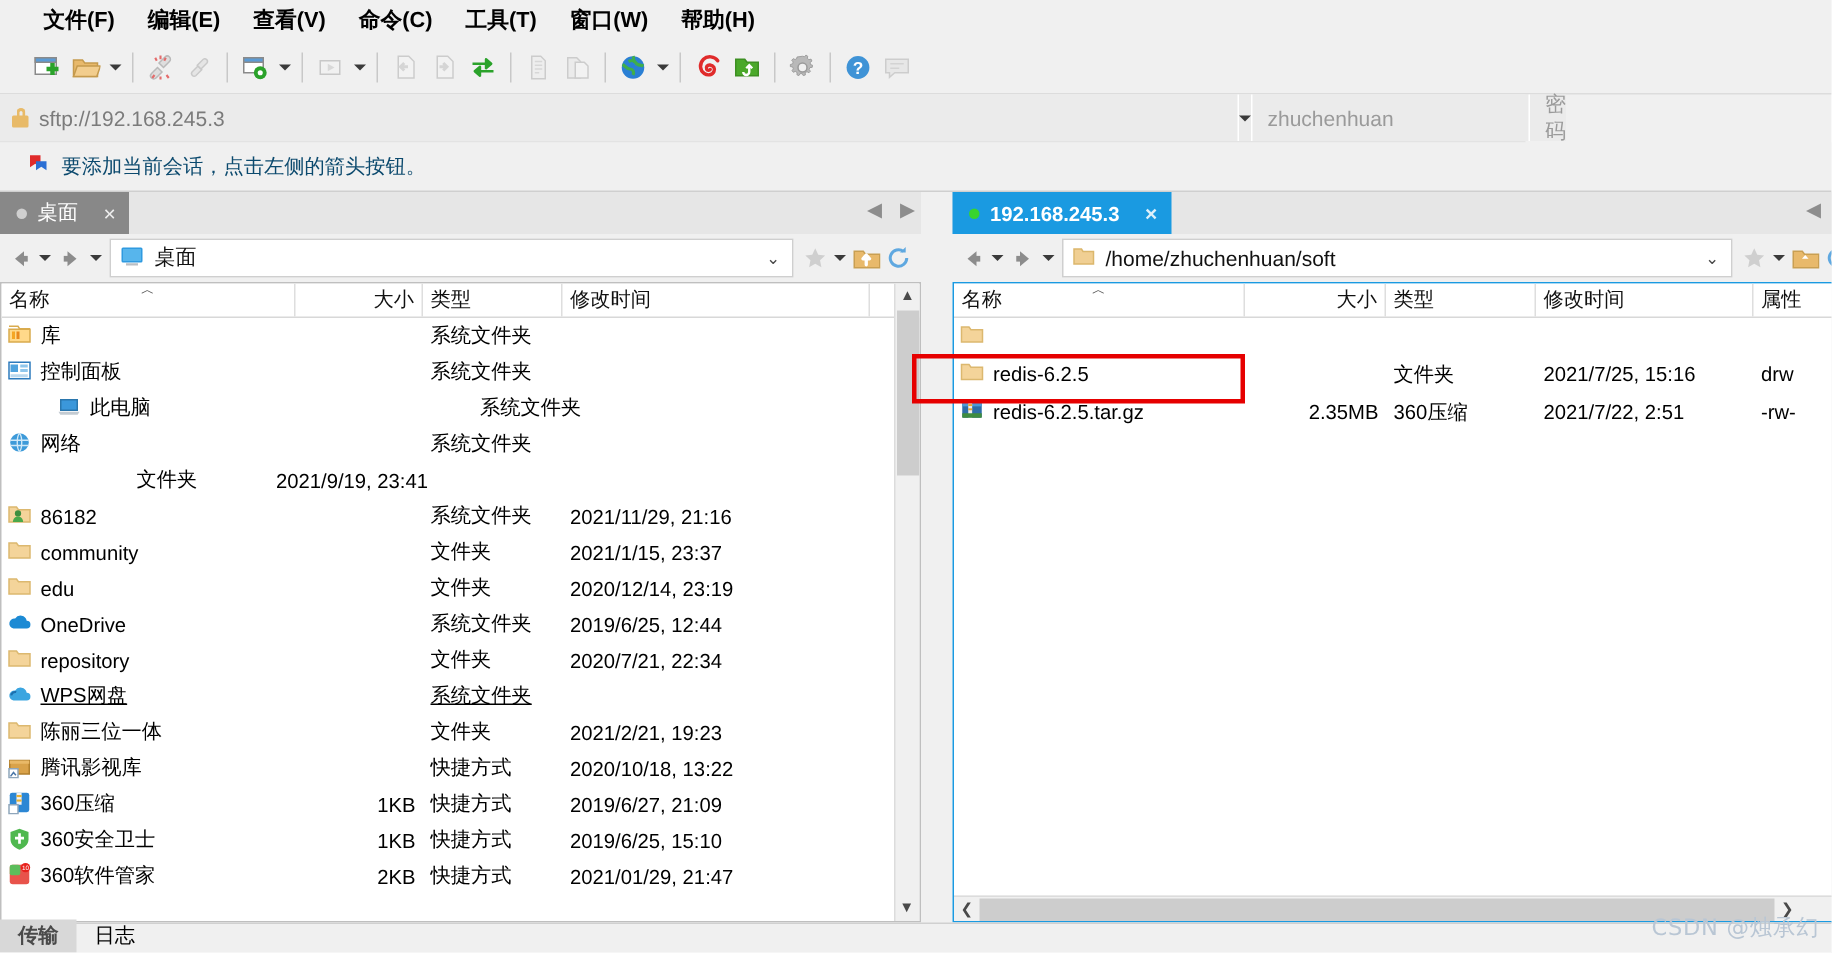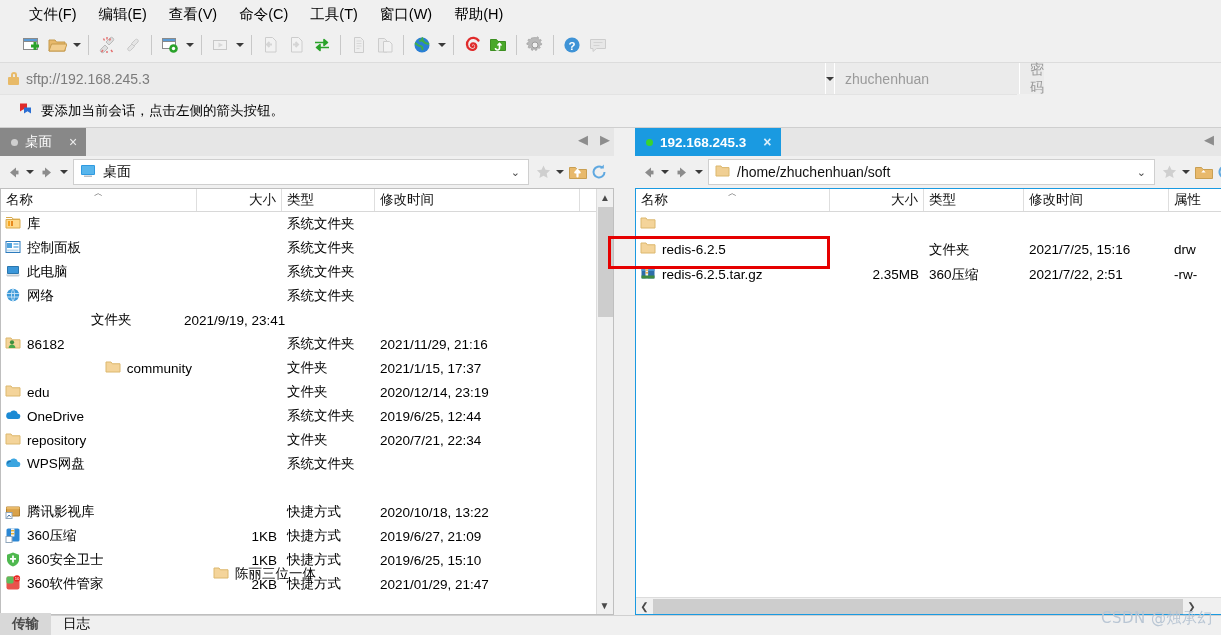--- a/index.html
+++ b/index.html
@@ -10,21 +10,21 @@
     background: #ffffff;
     font-family: "Liberation Sans", "DejaVu Sans", sans-serif;
     font-size: 13px;
     color: #000;
   }
   #app { position: relative; width: 1221px; height: 635px; background: #f0f0f0; }
 
   
   .menubar {
     position: absolute; left: 0; top: 0; width: 1221px; height: 28px;
-    background: #f0f0f0; display: flex; align-items: center; padding-left: 18px;
+    background: #f0f0f0; display: flex; align-items: center; padding-left: 18px; font-weight: bold;
   }
   .menubar .mi {
     padding: 3px 11px; font-size: 14.5px; color: #000; white-space: nowrap;
     line-height: 18px;
   }
 
   
   .toolbar {
     position: absolute; left: 0; top: 28px; width: 1221px; height: 35px;
     background: #f0f0f0; display: flex; align-items: center; padding-left: 18px;
@@ -64,21 +64,21 @@
   }
   .addr-user { flex: 0 0 185px; border-left: 1px solid #ffffff; }
   .addr-pass { flex: 1 1 auto; border-left: 1px solid #ffffff; }
 
   
   .hintbar {
     position: absolute; left: 0; top: 95px; width: 1221px; height: 33px;
     background: #f0f0f0; display: flex; align-items: center; padding-left: 18px; gap: 8px;
     border-bottom: 1px solid #cfcfcf;
   }
-  .hint-text { color: #000000; font-size: 13.5px; }
+  .hint-text { color: #0c4a6e; font-size: 13.5px; }
 
   
   .panel { position: absolute; top: 128px; height: 487px; background: #f0f0f0; }
   .panel-left { left: 0; width: 614px; }
   .panel-right { left: 635px; width: 605px; }
 
   .tabstrip {
     position: relative; height: 28px; background: #e6e6e6; display: flex; align-items: flex-end;
   }
   .tab {
@@ -485,21 +485,21 @@
                 <rect x="8.5" y="4" width="5" height="2" fill="#8fc6ec"></rect>
                 <rect x="8.5" y="7" width="5" height="2" fill="#8fc6ec"></rect>
                 <rect x="2" y="10.5" width="11.5" height="2" fill="#bcd9ee"></rect>
                 </svg></span>
               <span>控制面板</span>
             </div>
             <div class="cell num" style="width: 85px; flex: 0 0 85px;"></div>
             <div class="cell" style="width: 93px; flex: 0 0 93px;">系统文件夹</div>
             <div class="cell" style="width: 205px; flex: 0 0 205px;"></div>
           </div>
-          <div class="row" style="height: 24px;">
+          <div class="row" style="height: 24px; justify-content: flex-end;">
             <div class="cell name" style="width: 196px; flex: 0 0 196px;">
               <span class="ico">
        <svg width="16" height="16" viewBox="0 0 16 16">
                   <path d="M2.5 3.5h11v7h-11z" fill="#3b97da" stroke="#2a76ad"></path>
                 <path d="M1 11.5h14l-1.2 2H2.2z" fill="#c3cbd2"></path>
                 </svg></span>
               <span>此电脑</span>
             </div>
             <div class="cell num" style="width: 85px; flex: 0 0 85px;"></div>
             <div class="cell" style="width: 93px; flex: 0 0 93px;">系统文件夹</div>
@@ -531,31 +531,31 @@
                 <circle cx="7" cy="7.3" r="2.1" fill="#3f8f3f"></circle>
                 <path d="M3.6 13c0-2.2 1.6-3.6 3.4-3.6s3.4 1.4 3.4 3.6z" fill="#4aa84a"></path>
                 </svg></span>
               <span>86182</span>
             </div>
             <div class="cell num" style="width: 85px; flex: 0 0 85px;"></div>
             <div class="cell" style="width: 93px; flex: 0 0 93px;">系统文件夹</div>
             <div class="cell" style="width: 205px; flex: 0 0 205px;">2021/11/29, 21:16</div>
           </div>
           <div class="row" style="height: 24px;">
-            <div class="cell name" style="width: 196px; flex: 0 0 196px; justify-content: flex-end;">
+            <div class="cell name" style="width: 196px; flex: 0 0 196px;">
               <span class="ico">
        <svg width="16" height="16" viewBox="0 0 16 16">
                   <path d="M1 3h5l1.3 1.8H15V13H1z" fill="#f2d191" stroke="#ddb straight"></path>
                 <path d="M1 3h5l1.3 1.8H15V13H1z" fill="#f4d49a" stroke="#dcb86f"></path>
                 </svg></span>
               <span>community</span>
             </div>
             <div class="cell num" style="width: 85px; flex: 0 0 85px;"></div>
             <div class="cell" style="width: 93px; flex: 0 0 93px;">文件夹</div>
-            <div class="cell" style="width: 205px; flex: 0 0 205px;">2021/1/15, 17:37</div>
+            <div class="cell" style="width: 205px; flex: 0 0 205px;">2021/1/15, 23:37</div>
           </div>
           <div class="row" style="height: 24px;">
             <div class="cell name" style="width: 196px; flex: 0 0 196px;">
               <span class="ico">
        <svg width="16" height="16" viewBox="0 0 16 16">
                   <path d="M1 3h5l1.3 1.8H15V13H1z" fill="#f2d191" stroke="#ddb straight"></path>
                 <path d="M1 3h5l1.3 1.8H15V13H1z" fill="#f4d49a" stroke="#dcb86f"></path>
                 </svg></span>
               <span>edu</span>
             </div>
@@ -581,34 +581,34 @@
        <svg width="16" height="16" viewBox="0 0 16 16">
                   <path d="M1 3h5l1.3 1.8H15V13H1z" fill="#f2d191" stroke="#ddb straight"></path>
                 <path d="M1 3h5l1.3 1.8H15V13H1z" fill="#f4d49a" stroke="#dcb86f"></path>
                 </svg></span>
               <span>repository</span>
             </div>
             <div class="cell num" style="width: 85px; flex: 0 0 85px;"></div>
             <div class="cell" style="width: 93px; flex: 0 0 93px;">文件夹</div>
             <div class="cell" style="width: 205px; flex: 0 0 205px;">2020/7/21, 22:34</div>
           </div>
-          <div class="row" style="height: 24px;">
+          <div class="row" style="height: 24px; text-decoration: underline;">
             <div class="cell name" style="width: 196px; flex: 0 0 196px;">
               <span class="ico">
        <svg width="16" height="16" viewBox="0 0 16 16">
                   <path d="M4 12h8.6a2.6 2.6 0 0 0 .2-5.2A4.2 4.2 0 0 0 5.1 5.4 3.3 3.3 0 0 0 4 12z" fill="#3ba5e0"></path>
                 <path d="M2.5 8.6a2.6 2.6 0 0 1 3.3-2.2" fill="none" stroke="#1b6fae" stroke-width="1.4"></path>
                 </svg></span>
               <span>WPS网盘</span>
             </div>
             <div class="cell num" style="width: 85px; flex: 0 0 85px;"></div>
             <div class="cell" style="width: 93px; flex: 0 0 93px;">系统文件夹</div>
             <div class="cell" style="width: 205px; flex: 0 0 205px;"></div>
           </div>
-          <div class="row" style="height: 24px; flex-direction: column;">
+          <div class="row" style="height: 24px;">
             <div class="cell name" style="width: 196px; flex: 0 0 196px;">
               <span class="ico">
        <svg width="16" height="16" viewBox="0 0 16 16">
                   <path d="M1 3h5l1.3 1.8H15V13H1z" fill="#f2d191" stroke="#ddb straight"></path>
                 <path d="M1 3h5l1.3 1.8H15V13H1z" fill="#f4d49a" stroke="#dcb86f"></path>
                 </svg></span>
               <span>陈丽三位一体</span>
             </div>
             <div class="cell num" style="width: 85px; flex: 0 0 85px;"></div>
             <div class="cell" style="width: 93px; flex: 0 0 93px;">文件夹</div>

